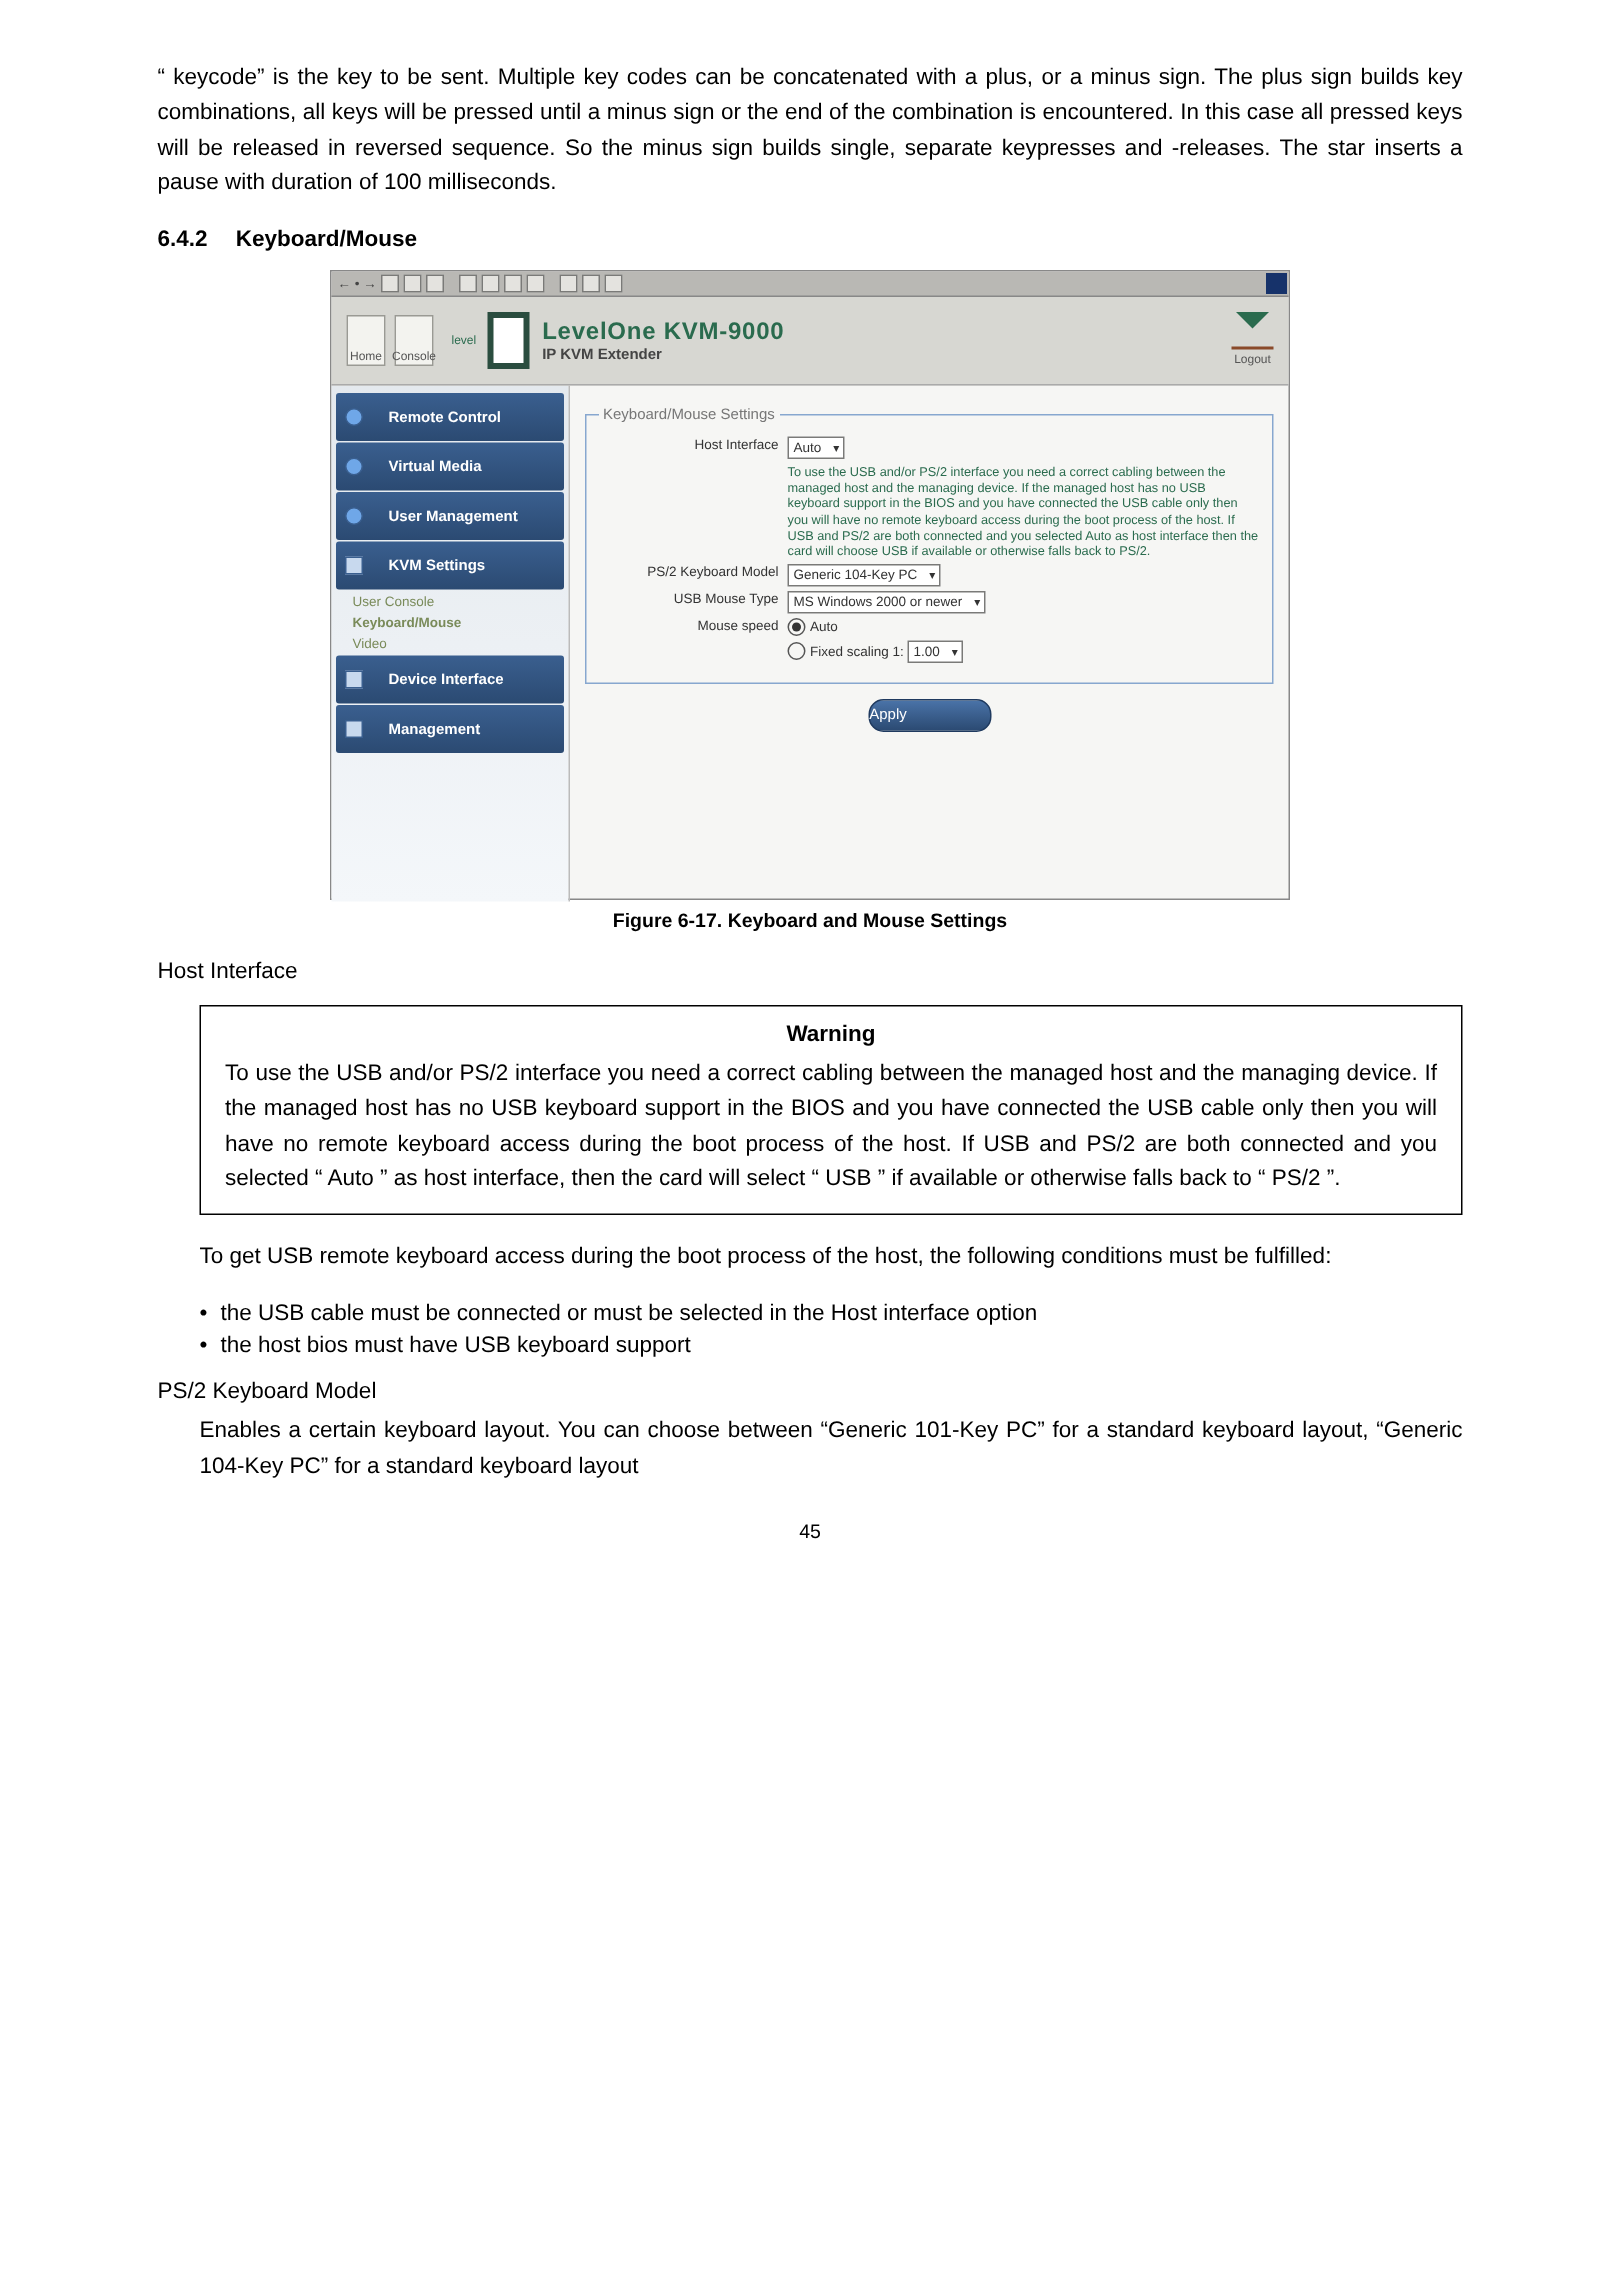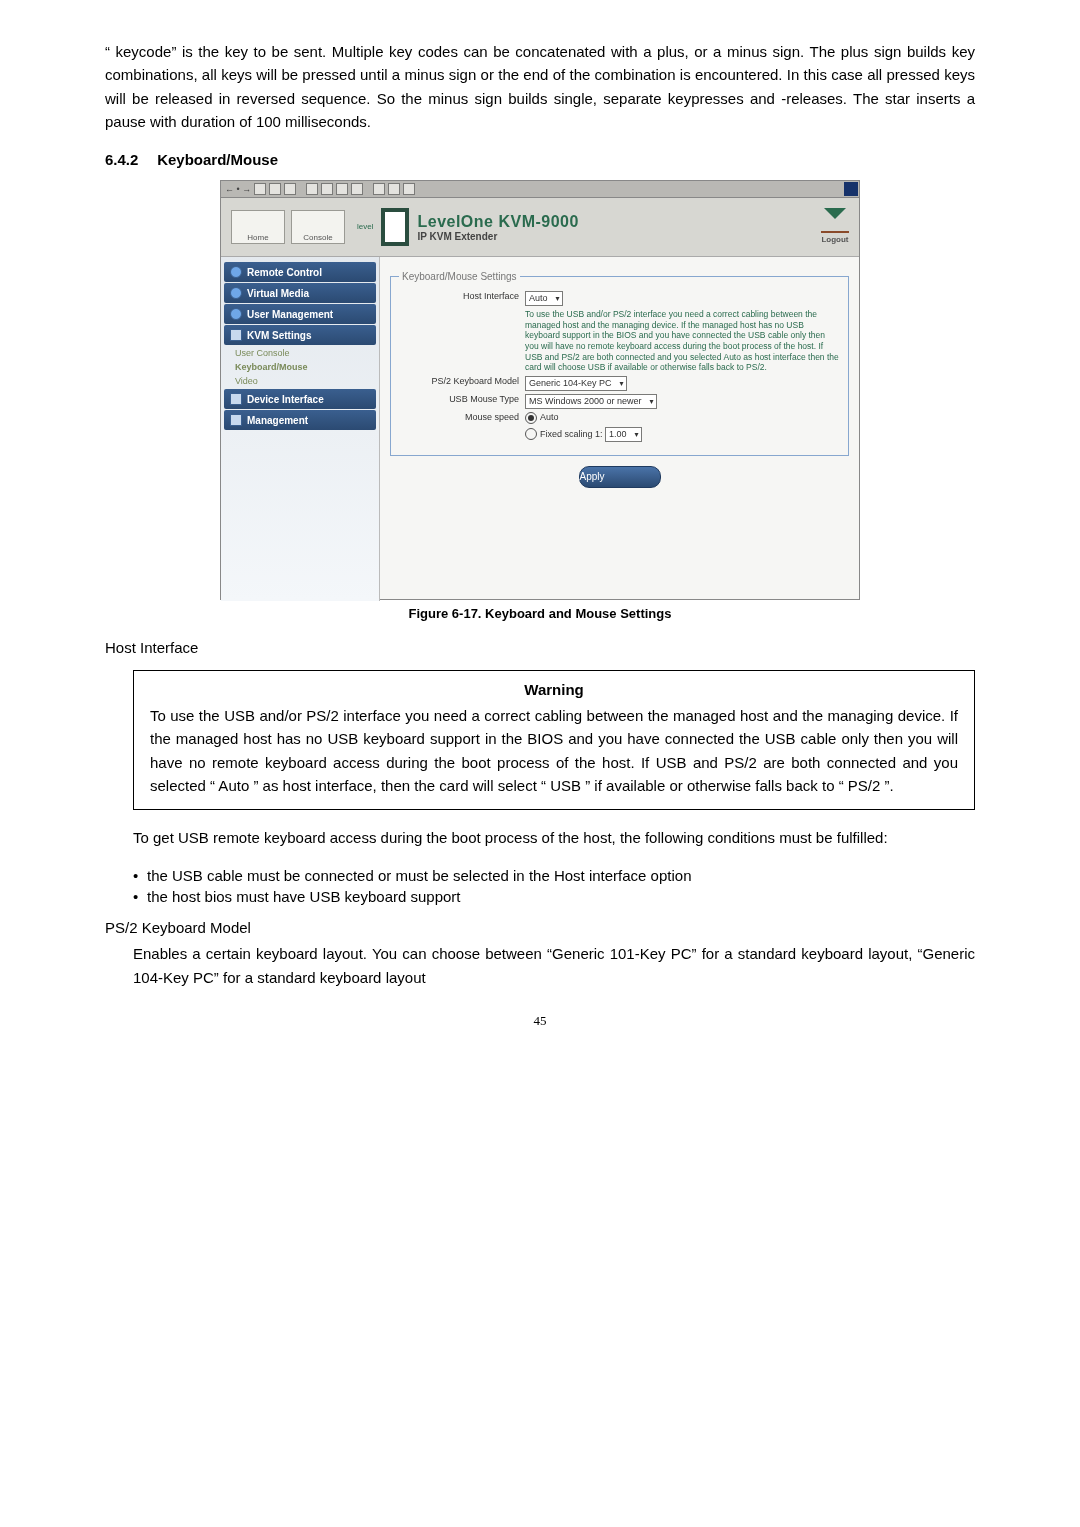--- a/index.html
+++ b/index.html
@@ -64,21 +64,20 @@
   ul.bullets li::before {
     content: "•";
     position: absolute;
     left: 0;
     top: 0;
   }
   .page-num {
     text-align: center;
     font-size: 13px;
     margin-top: 24px;
-    font-family: Liberation Serif, serif;
   }
 
   
   .shot {
     width: 640px;
     height: 420px;
     margin: 0 auto;
     background: #f6f6f4;
     position: relative;
     font-size: 10px;
@@ -110,21 +109,21 @@
   .shot .header {
     height: 58px;
     background: #d7d7d2;
     display: flex;
     align-items: center;
     padding: 0 10px;
     border-bottom: 1px solid #aaa;
     position: relative;
   }
   .shot .hicon {
-    width: 54px; height: 34px; border: 1px solid #9a9a94; background: #f3f3ef;
+    width: 26px; height: 34px; border: 1px solid #9a9a94; background: #f3f3ef;
     margin-right: 6px; display: flex; align-items: flex-end; justify-content: center;
     font-size: 8px; color: #555; padding-bottom: 1px; box-sizing: border-box;
   }
   .shot .logo {
     width: 28px; height: 38px; background: #2a4d3f;
     margin: 0 8px; position: relative;
   }
   .shot .logo::after{
     content:""; position:absolute; inset:4px; background:#fff;
   }
@@ -134,39 +133,40 @@
   .shot .subbrand { color: #444; font-size: 10px; font-weight: bold; }
   .shot .header-right {
     position: absolute; right: 10px; top: 10px; text-align: center;
   }
   .shot .hr-icon {
     width: 22px; height: 22px; border-top: 11px solid #2a6b4e;
     border-left: 11px solid transparent; border-right: 11px solid transparent;
     box-sizing: border-box; margin: 0 auto;
   }
   .shot .hr-line { border-top:2px solid #8a4a2a; width:28px; margin:1px auto 0; }
-  .shot .hr-label { font-size: 8px; color: #555; margin-top: 2px; font-weight: bold; }
+  .shot .hr-label { font-size: 8px; color: #555; margin-top: 2px; }
 
   .shot .body {
     display: flex;
     height: calc(100% - 74px);
   }
   .shot .sidebar {
     width: 158px;
     background: linear-gradient(#e4e9ee, #f4f7fa);
     border-right: 1px solid #bbb;
     padding: 4px 0 0 0;
   }
   .shot .nav-item {
     display: flex; align-items: center;
-    height: 20px;
+    height: 32px;
     background: linear-gradient(#3a5f8f, #2b4a72);
     color: #fff; font-weight: bold; font-size: 10px;
     padding-left: 6px; margin: 1px 3px;
     border-radius: 2px;
+    gap: 12px;
   }
   .shot .nav-ico {
     width: 12px; height: 12px; border-radius: 50%;
     background: #6fa7e8; margin-right: 5px; border:1px solid #3a5f8f;
     box-sizing: border-box;
   }
   .shot .nav-sq {
     width: 12px; height: 12px; background:#c8d9ee; margin-right:5px;
     border:1px solid #3a5f8f; box-sizing:border-box;
   }

